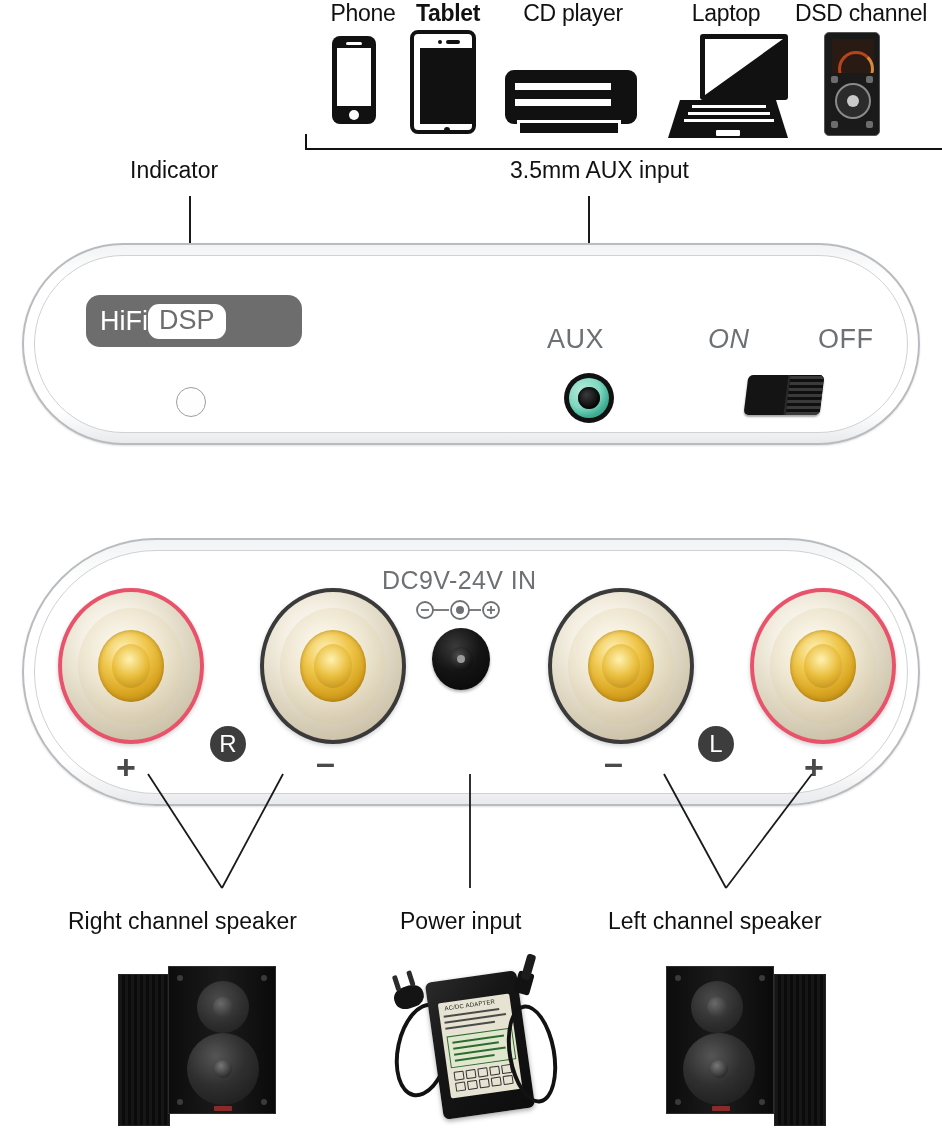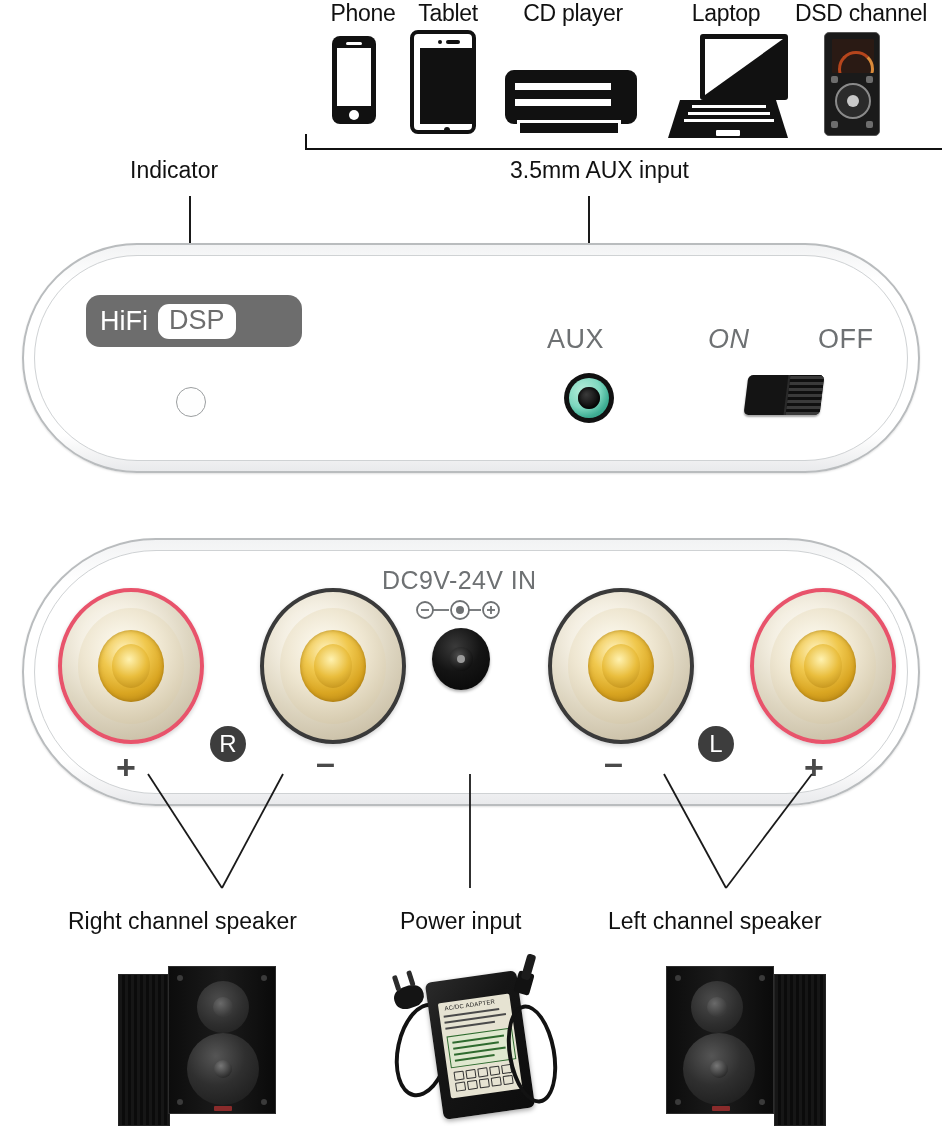--- a/index.html
+++ b/index.html
@@ -259,21 +259,20 @@
     padding: 0 10px 0 14px;
     box-sizing: border-box;
   }
   .badge-hifi {
     color: #ffffff;
     font-size: 27px;
     letter-spacing: 0px;
     font-family: "Liberation Sans", sans-serif;
   }
   .badge-dsp {
-    margin-left: 10px;
     background: #ffffff;
     color: #6d6d6d;
     font-size: 27px;
     border-radius: 11px;
     padding: 1px 11px 3px 11px;
     font-family: "Liberation Sans", sans-serif;
   }
 
   .led {
     position: absolute;
@@ -563,21 +562,21 @@
 
     <div class="src-label" style="left:312px;top:0px;width:102px;">Phone</div>
     <div class="src-icon" style="left:332px;top:36px;width:46px;height:92px;">
       <div class="phone-body" style="left:0;top:0;">
         <div class="phone-spk"></div>
         <div class="phone-screen"></div>
         <div class="phone-home"></div>
       </div>
     </div>
 
-    <div class="src-label" style="left:400px;top:0px;width:96px;">Tablet</div>
+    <div class="src-label" style="left:400px;top:0px;width:96px;font-weight:bold;">Tablet</div>
     <div class="src-icon" style="left:410px;top:30px;width:70px;height:108px;">
       <div class="tablet-body" style="left:0;top:0;">
         <div class="tablet-cam"></div>
         <div class="tablet-spk"></div>
         <div class="tablet-screen"></div>
         <div class="tablet-home"></div>
       </div>
     </div>
 
     <div class="src-label" style="left:500px;top:0px;width:146px;">CD player</div>
@@ -623,21 +622,21 @@
 
   <div class="bracket" style="left:305px;top:148px;width:637px;height:2px;"></div>
   <div class="bracket" style="left:305px;top:134px;width:2px;height:16px;"></div>
 
   <div class="callout" style="left:130px;top:157px;">Indicator</div>
   <div class="leader" style="left:189px;top:196px;width:1.6px;height:118px;"></div>
 
   <div class="callout" style="left:510px;top:157px;">3.5mm AUX input</div>
   <div class="leader" style="left:588px;top:196px;width:1.6px;height:160px;"></div>
 
-  <div class="panel panel-outer" style="left:22px;top:243px;width:898px;height:230px;">
+  <div class="panel panel-outer" style="left:22px;top:243px;width:898px;height:202px;">
     <div class="panel-inner" style="left:10px;top:10px;right:10px;bottom:10px;"></div>
 
     <div class="badge" style="left:62px;top:50px;width:216px;height:52px;">
       <span class="badge-hifi">HiFi</span>
       <span class="badge-dsp">DSP</span>
     </div>
 
     <div class="led" style="left:152px;top:142px;"></div>
 
     <div class="panel-text" style="left:523px;top:79px;">AUX</div>

